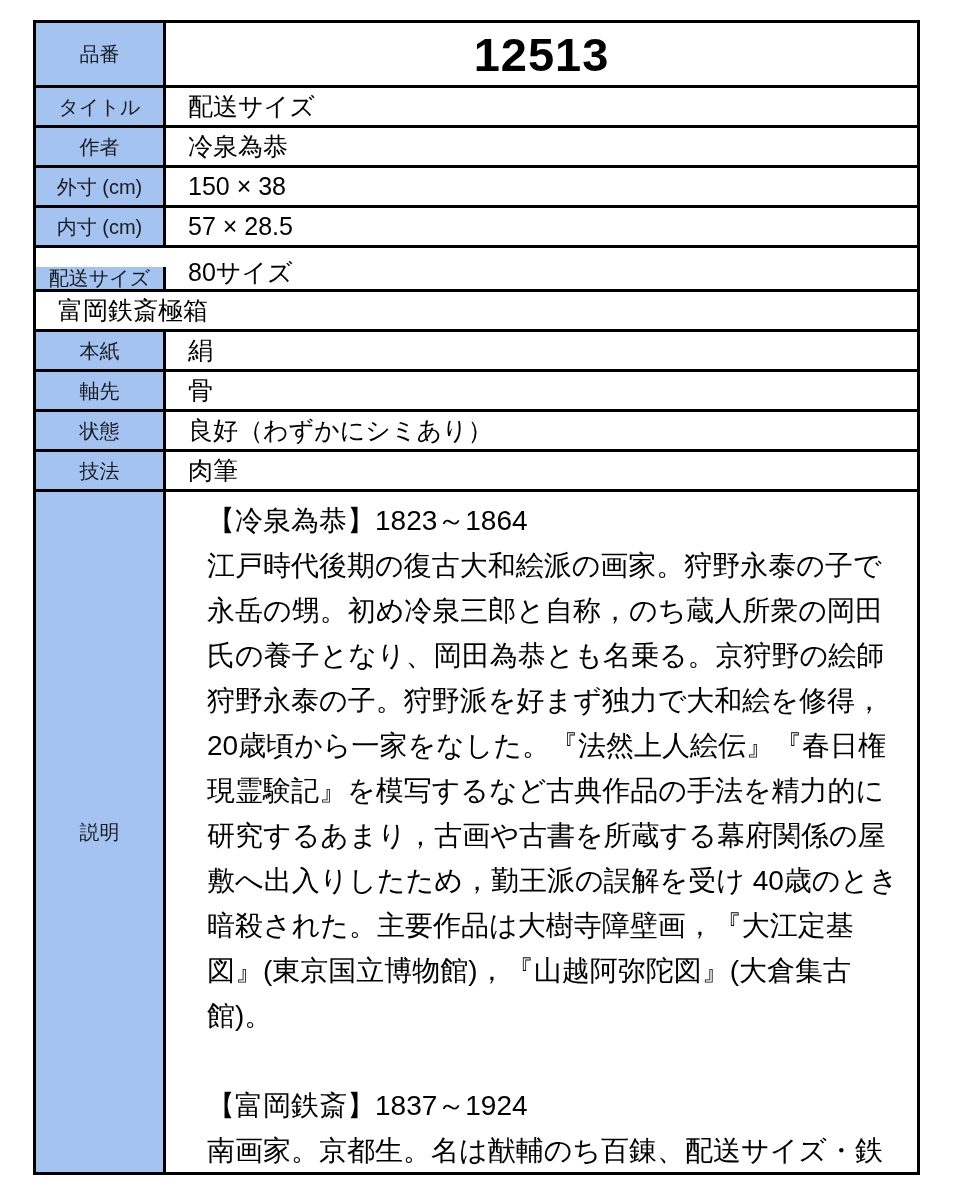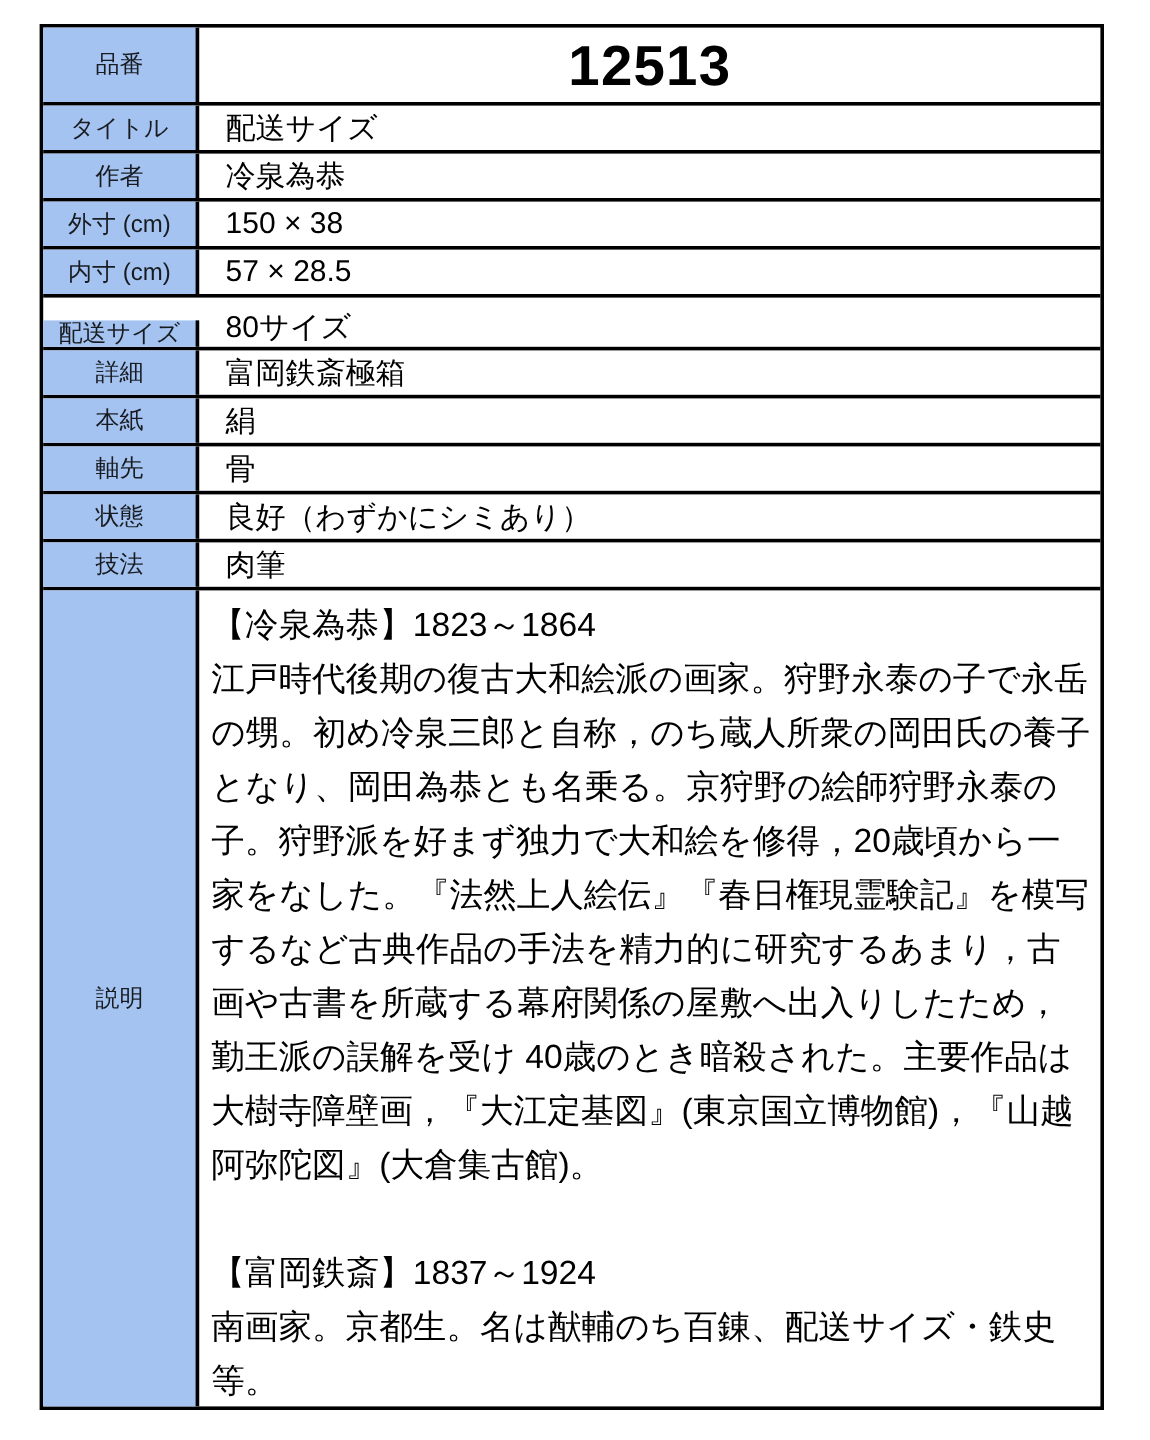--- a/index.html
+++ b/index.html
@@ -76,20 +76,21 @@
   .row-desc {
     height: 680px;
   }
   .row-desc .value-cell {
     display: block;
     padding: 6px 8px 0 10px;
     font-size: 28px;
     line-height: 45px;
     white-space: normal;
     overflow: hidden;
+    margin-left: 31px;
   }
   .desc-line {
     min-height: 45px;
     text-align: left;
   }
 </style>
 </head>
 <body>
 
 <div class="page">
@@ -119,21 +120,20 @@
       <div class="cell label-cell">内寸 (cm)</div>
       <div class="cell value-cell">57 × 28.5</div>
     </div>
 
     <div class="row row-ship">
       <div class="cell label-cell">配送サイズ</div>
       <div class="cell value-cell">80サイズ</div>
     </div>
 
     <div class="row">
-      <div class="cell label-cell">詳細</div>
       <div class="cell value-cell">富岡鉄斎極箱</div>
     </div>
 
     <div class="row">
       <div class="cell label-cell">本紙</div>
       <div class="cell value-cell">絹</div>
     </div>
 
     <div class="row">
       <div class="cell label-cell">軸先</div>

